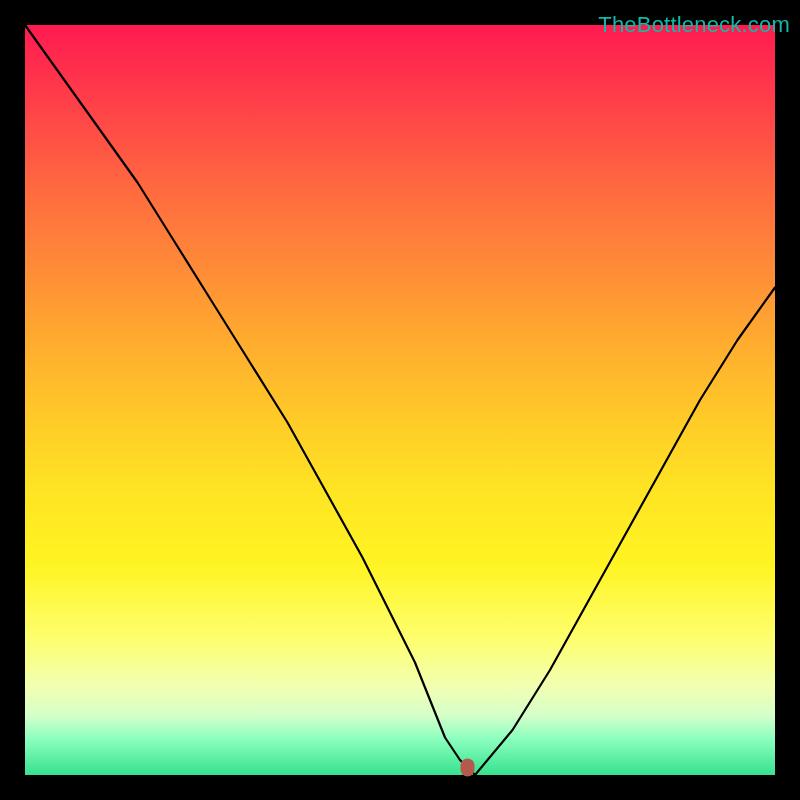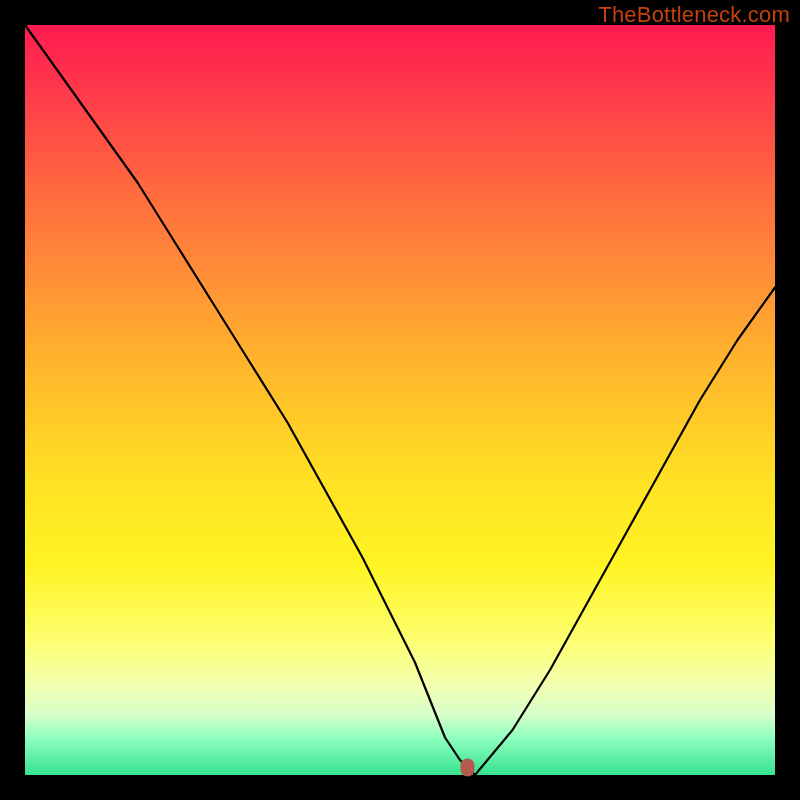--- a/index.html
+++ b/index.html
@@ -11,23 +11,23 @@
     font-family: Arial, Helvetica, sans-serif;
   }
   .frame {
     position: relative;
     width: 800px;
     height: 800px;
     background: #000;
   }
   .watermark {
     position: absolute;
-    top: 2px;
+    top: 12px;
     right: 10px;
-    color: #c2410c;
+    color: #14b8a6;
     font-size: 22px;
     font-weight: 500;
     letter-spacing: 0.2px;
     z-index: 10;
   }
   .plot-area {
     position: absolute;
     left: 25px;
     top: 25px;
     width: 750px;

